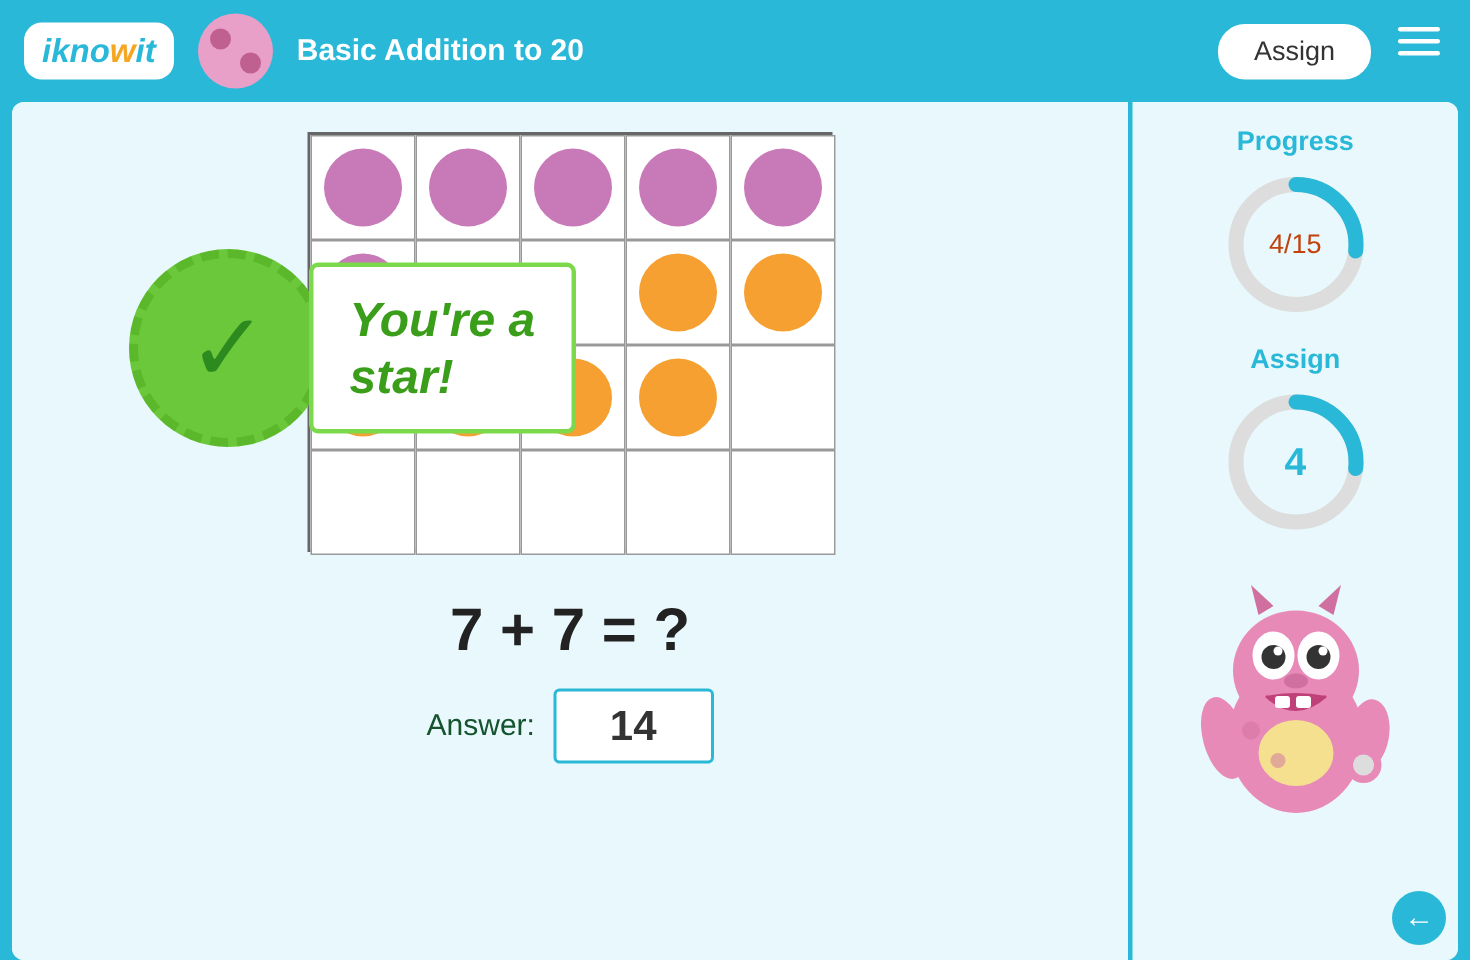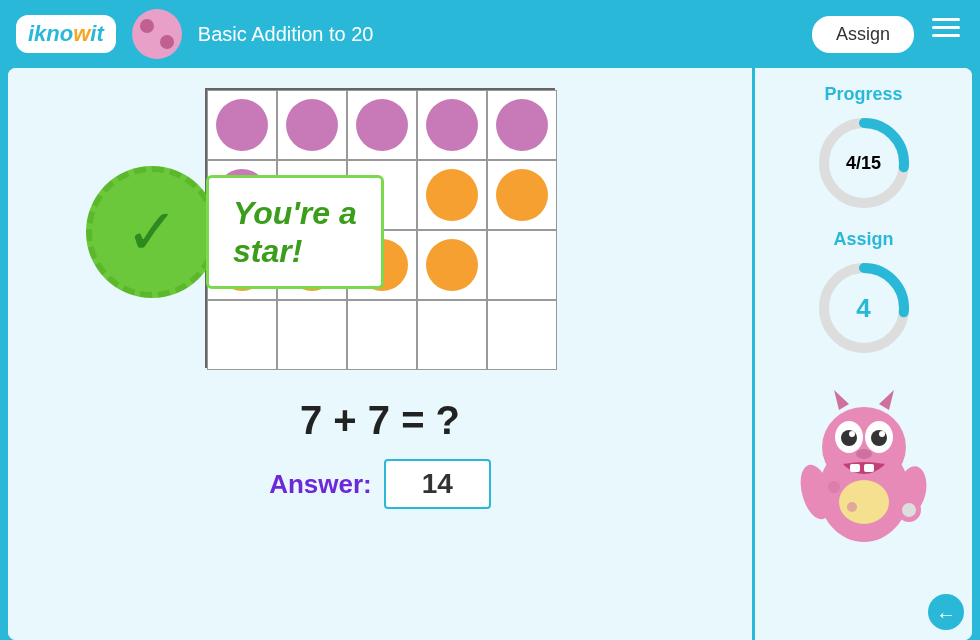--- a/index.html
+++ b/index.html
@@ -53,21 +53,21 @@
       background: #c06090;
       border-radius: 50%;
       position: absolute;
     }
     .lesson-icon::before { top: 10px; left: 8px; }
     .lesson-icon::after { bottom: 10px; right: 8px; }
 
     .lesson-title {
       color: white;
       font-size: 20px;
-      font-weight: normal;
+      font-weight: bold;
     }
 
     .header-right {
       margin-left: auto;
       display: flex;
       align-items: flex-start;
       gap: 12px;
     }
 
     .assign-btn {
@@ -223,23 +223,23 @@
     }
 
     
     .answer-row {
       display: flex;
       align-items: center;
       gap: 12px;
     }
 
     .answer-label {
-      font-size: 26px;
-      color: #6d28d9;
-      font-weight: 700;
+      font-size: 20px;
+      color: #14532d;
+      font-weight: 400;
     }
 
     .answer-input {
       border: 2px solid #29b8d8;
       border-radius: 4px;
       font-size: 28px;
       font-weight: bold;
       width: 107px;
       height: 50px;
       text-align: center;
@@ -283,22 +283,22 @@
     .progress-ring-container svg {
       transform: rotate(-90deg);
     }
 
     .progress-center-text {
       position: absolute;
       top: 50%;
       left: 50%;
       transform: translate(-50%, -50%);
       font-size: 18px;
-      font-weight: bold;
-      color: #000000;
+      font-weight: normal;
+      color: #c2410c;
     }
 
     .score-center-text {
       position: absolute;
       top: 50%;
       left: 50%;
       transform: translate(-50%, -50%);
       font-size: 26px;
       font-weight: bold;
       color: #29b8d8;

